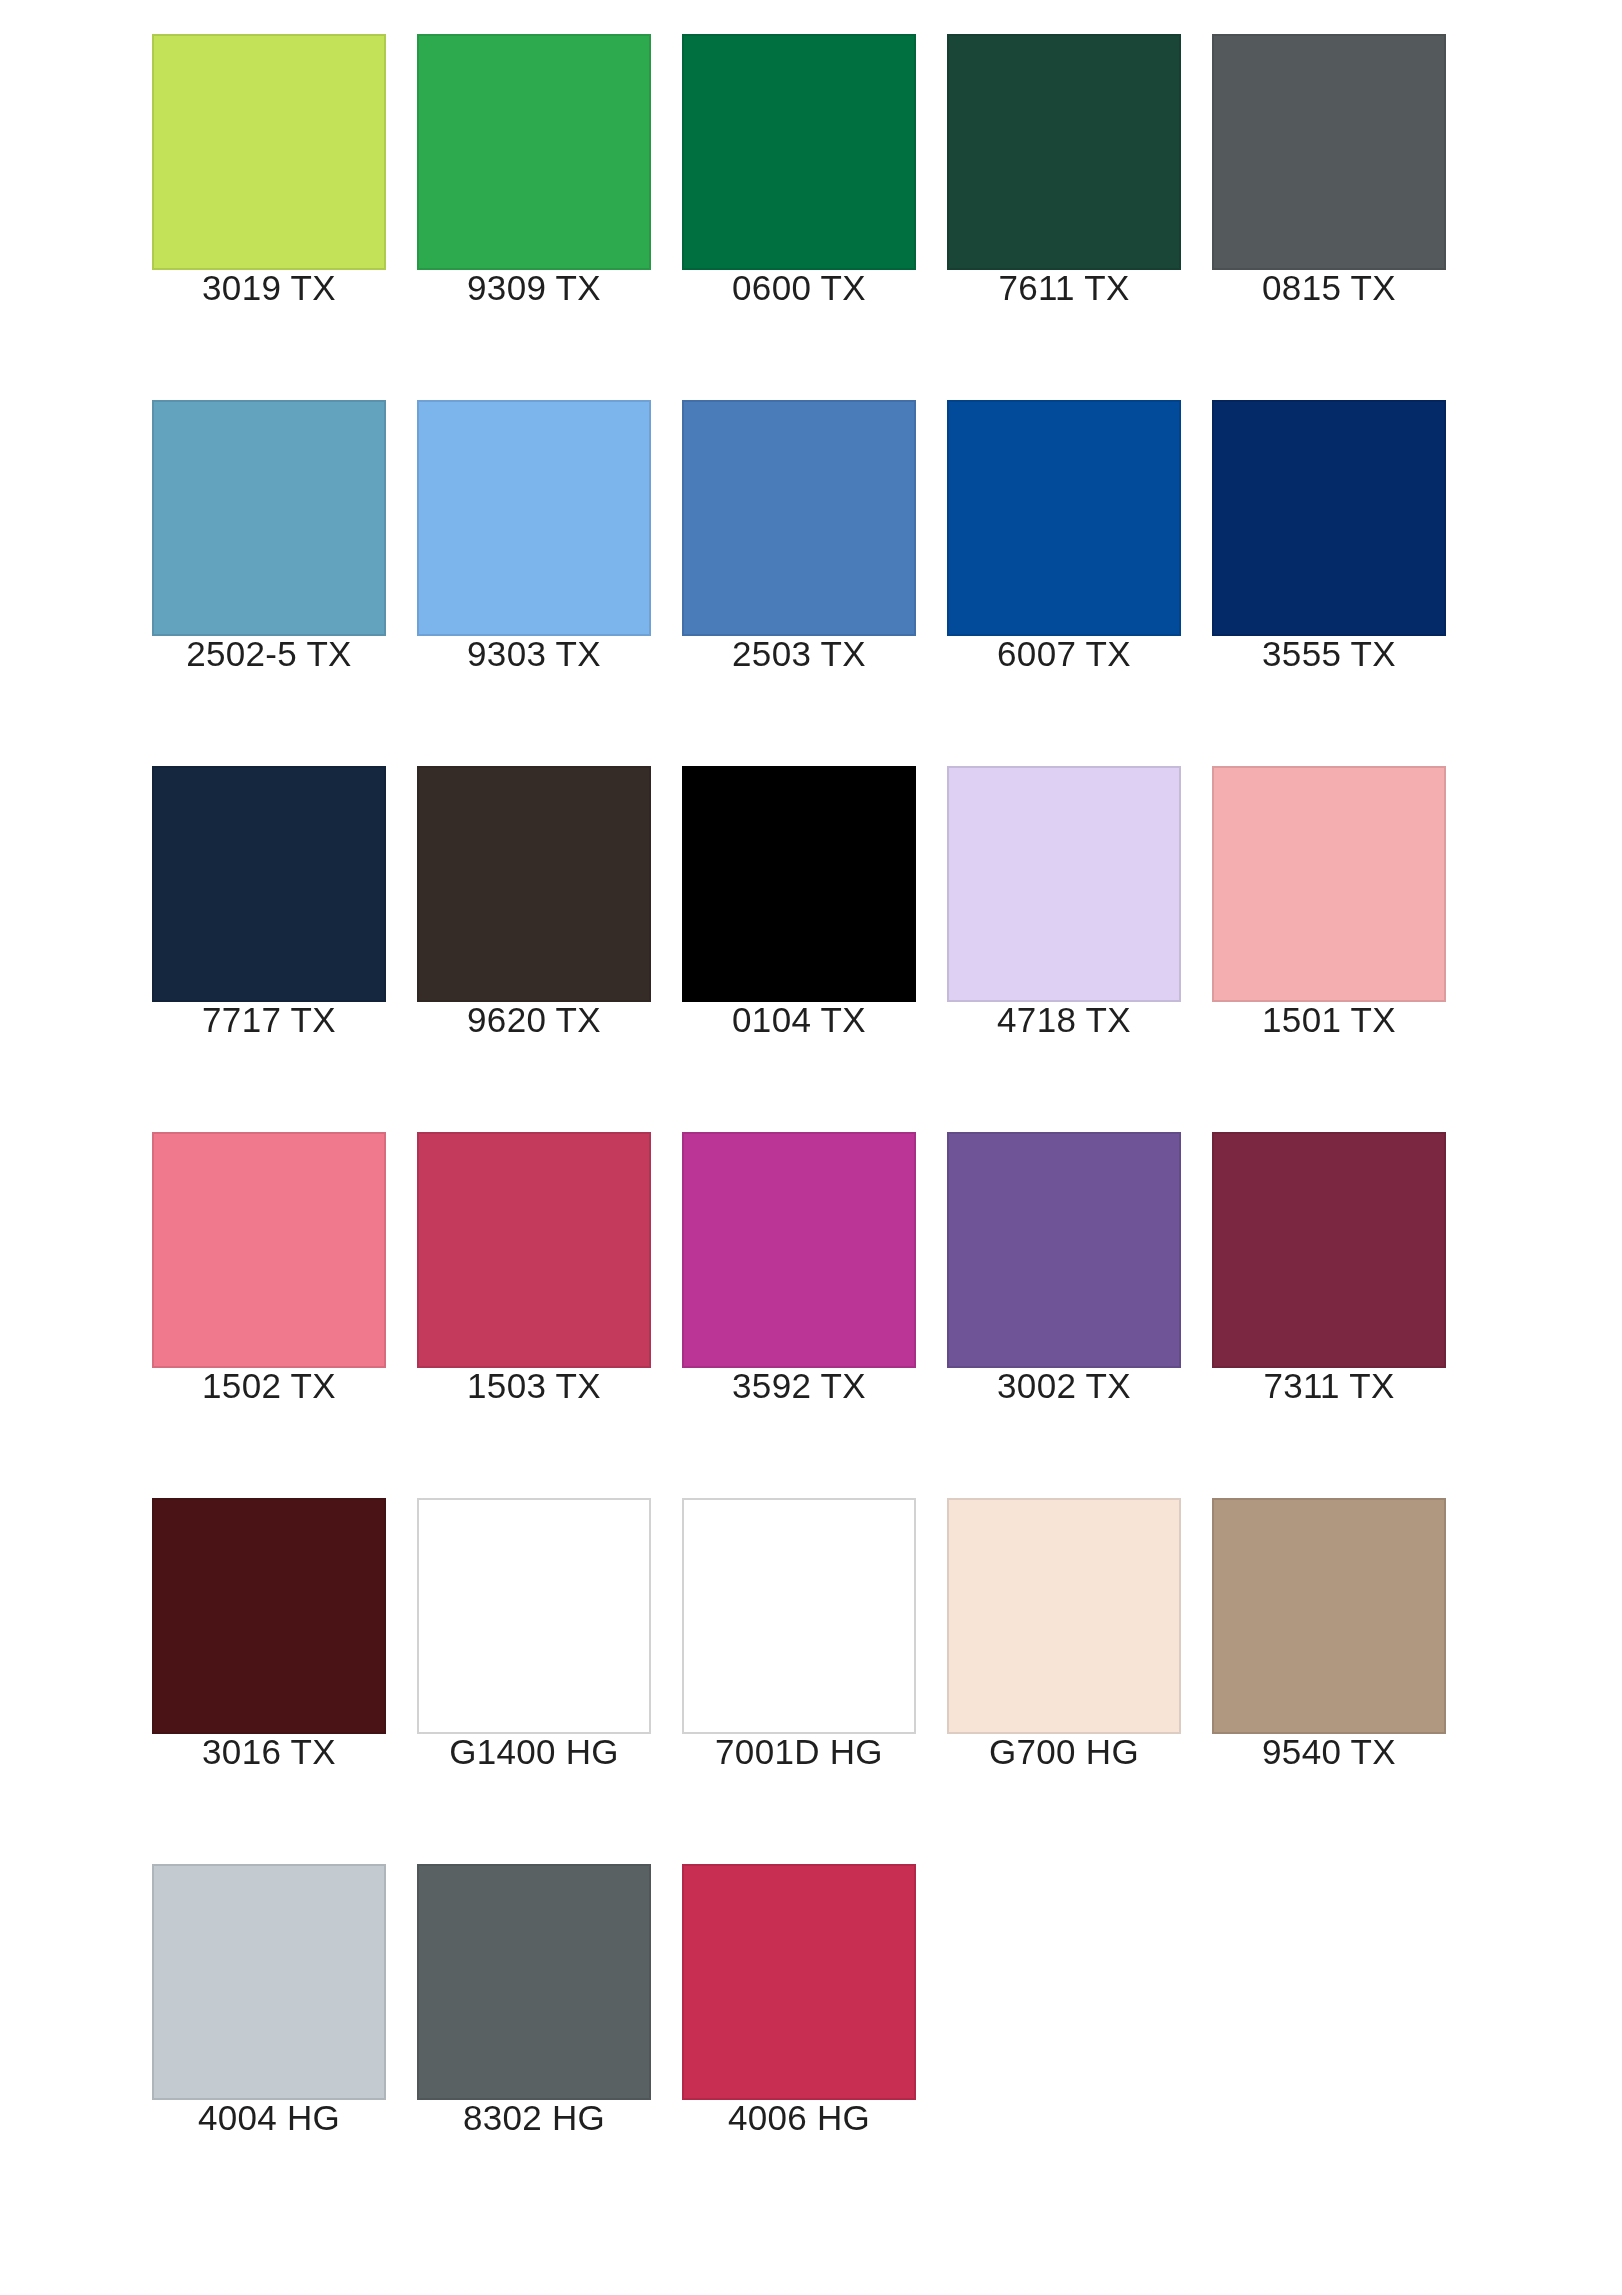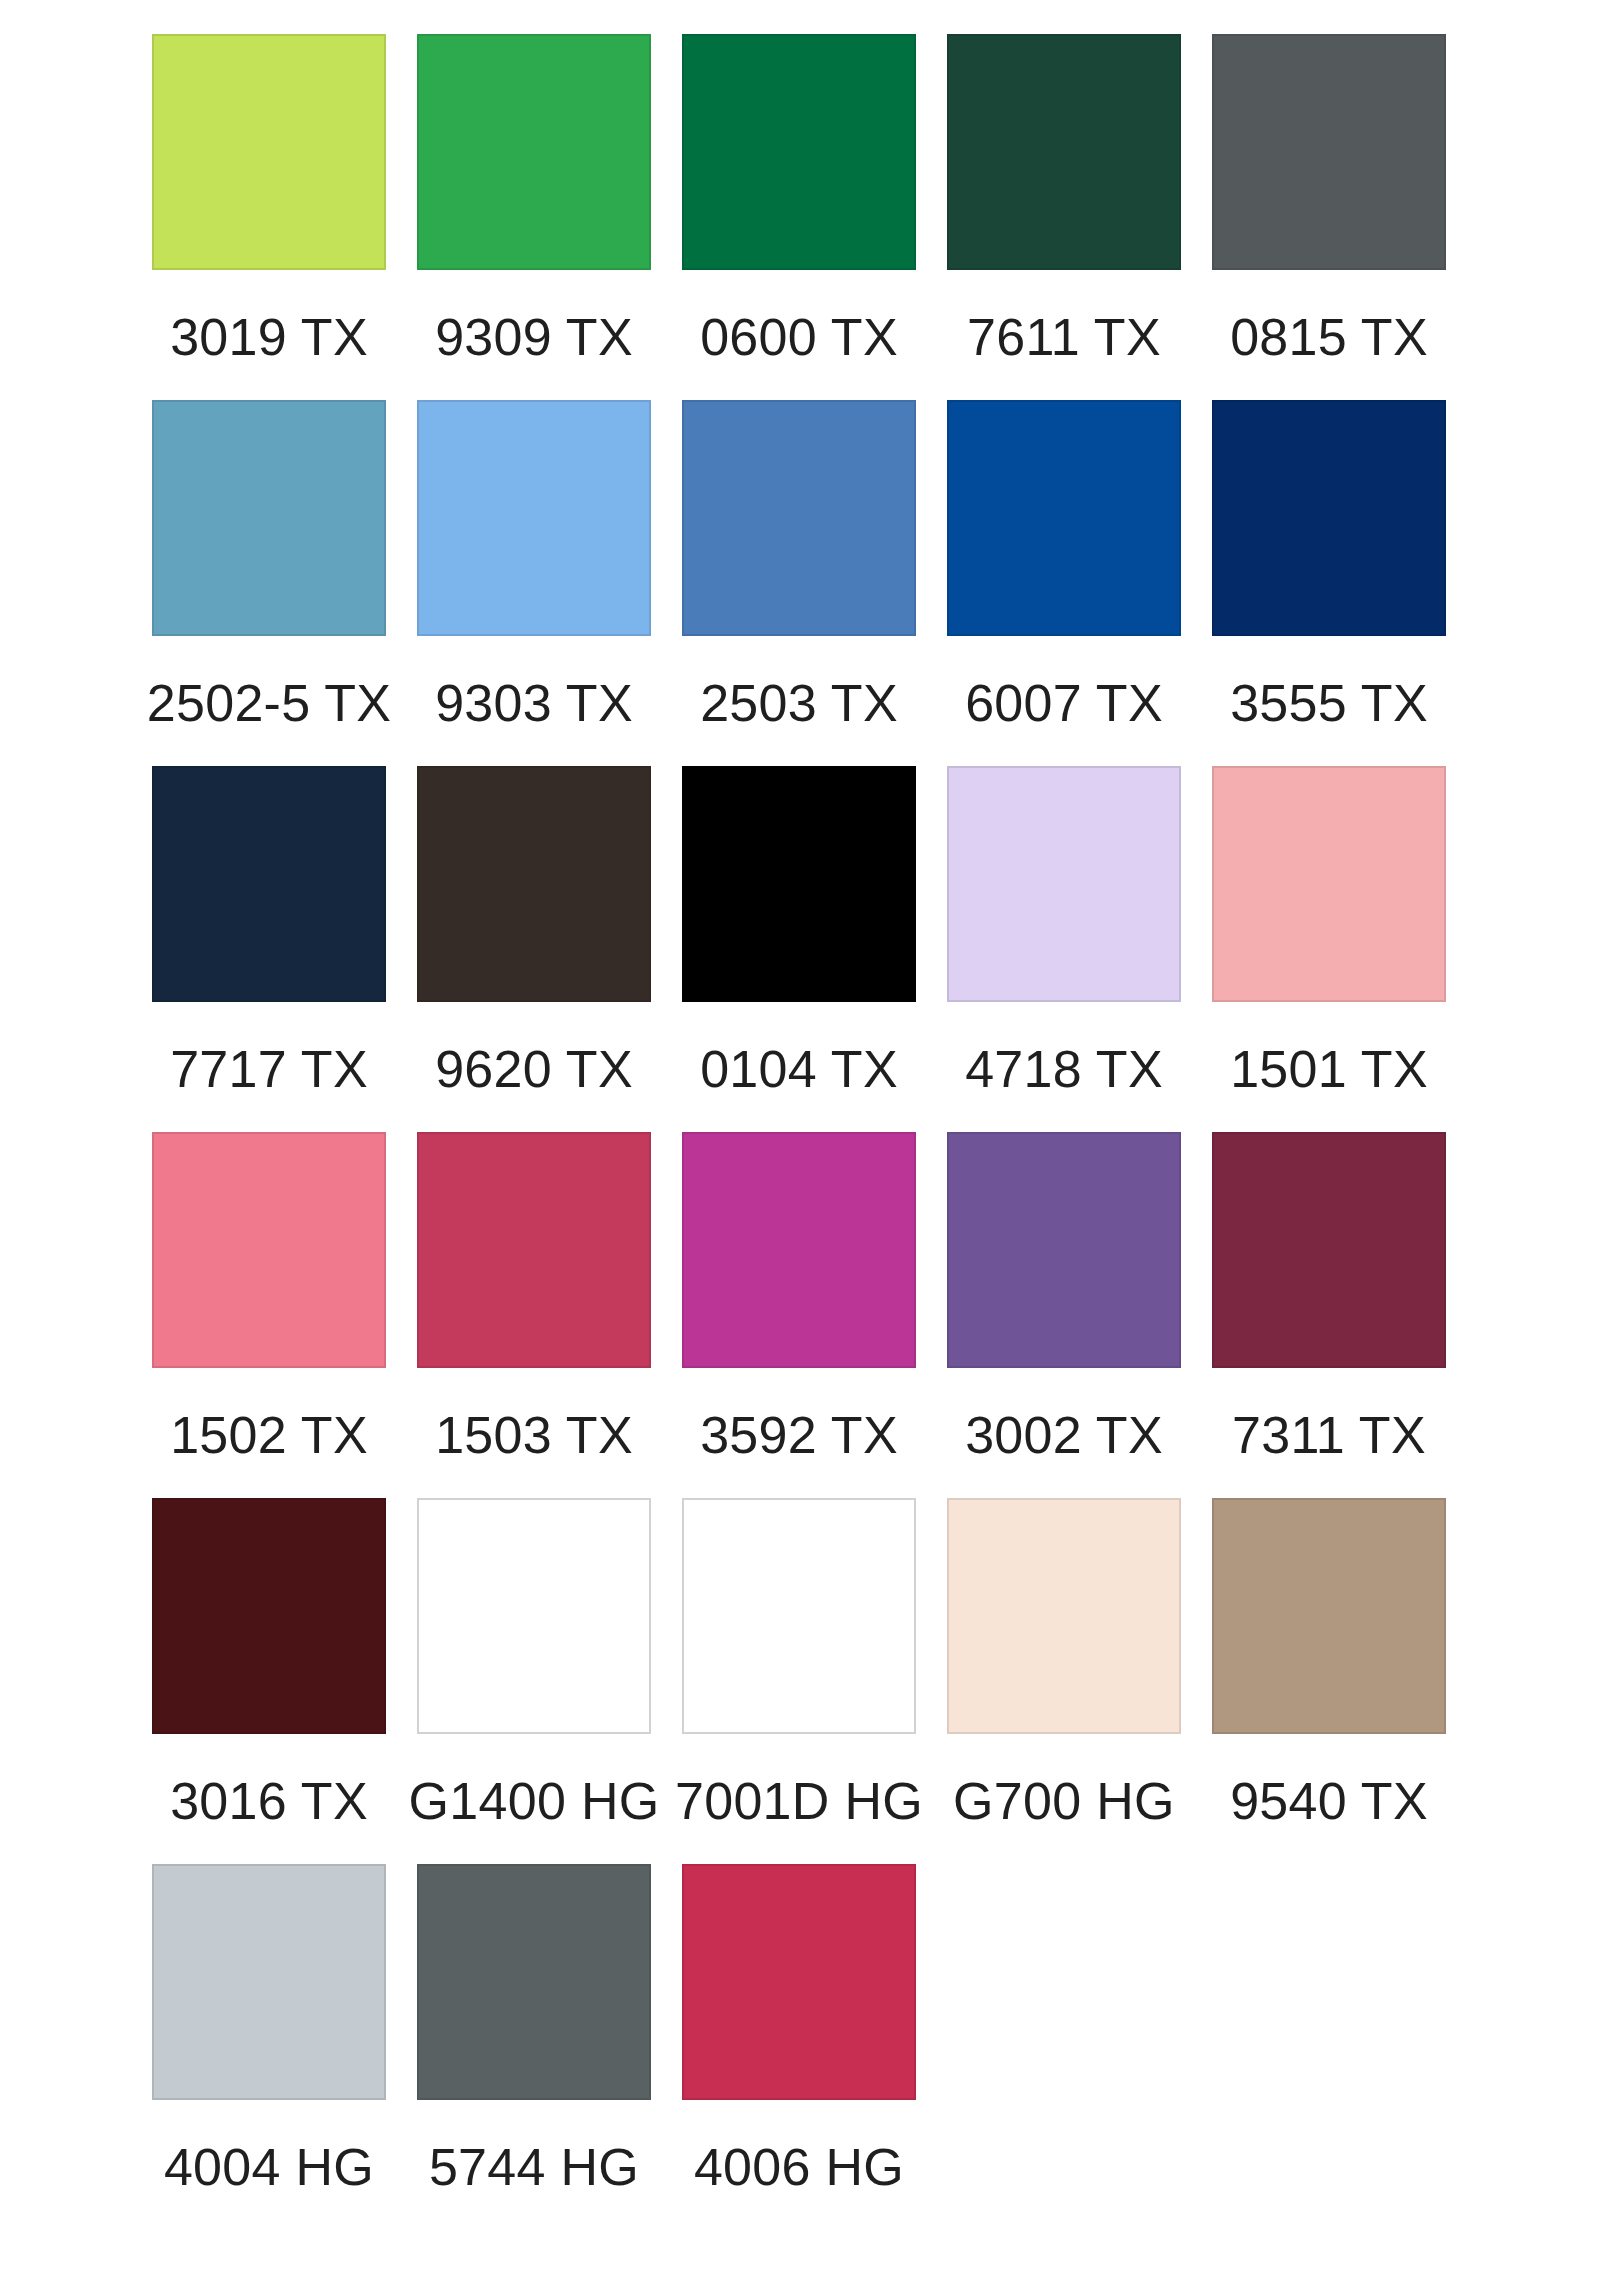--- a/index.html
+++ b/index.html
@@ -43,22 +43,21 @@
     box-sizing: border-box;
     border: 2px solid rgba(0, 0, 0, 0.10);
     flex: 0 0 auto;
   }
 
   .swatch-chip.is-white {
     border: 2px solid #d2d2d2;
   }
 
   .swatch-label {
-    margin-top: 41px;
-    font-size: 52px;
+    font-size: 35px;
     line-height: 1;
     letter-spacing: 0.3px;
     color: #1f1f1f;
     white-space: nowrap;
     text-align: left;
     font-weight: 400;
   }
 </style>
 </head>
 <body>
@@ -164,21 +163,21 @@
       <div class="swatch-cell">
         <div class="swatch-chip" style="background-color: rgb(176, 151, 127);"></div>
         <div class="swatch-label">9540 TX</div>
       </div>
       <div class="swatch-cell">
         <div class="swatch-chip" style="background-color: rgb(195, 203, 209);"></div>
         <div class="swatch-label">4004 HG</div>
       </div>
       <div class="swatch-cell">
         <div class="swatch-chip" style="background-color: rgb(90, 97, 99);"></div>
-        <div class="swatch-label">5744 HG</div>
+        <div class="swatch-label">8302 HG</div>
       </div>
       <div class="swatch-cell">
         <div class="swatch-chip" style="background-color: rgb(200, 45, 82);"></div>
         <div class="swatch-label">4006 HG</div>
       </div>
     </div>
 </div>
 
 
 </body></html>

